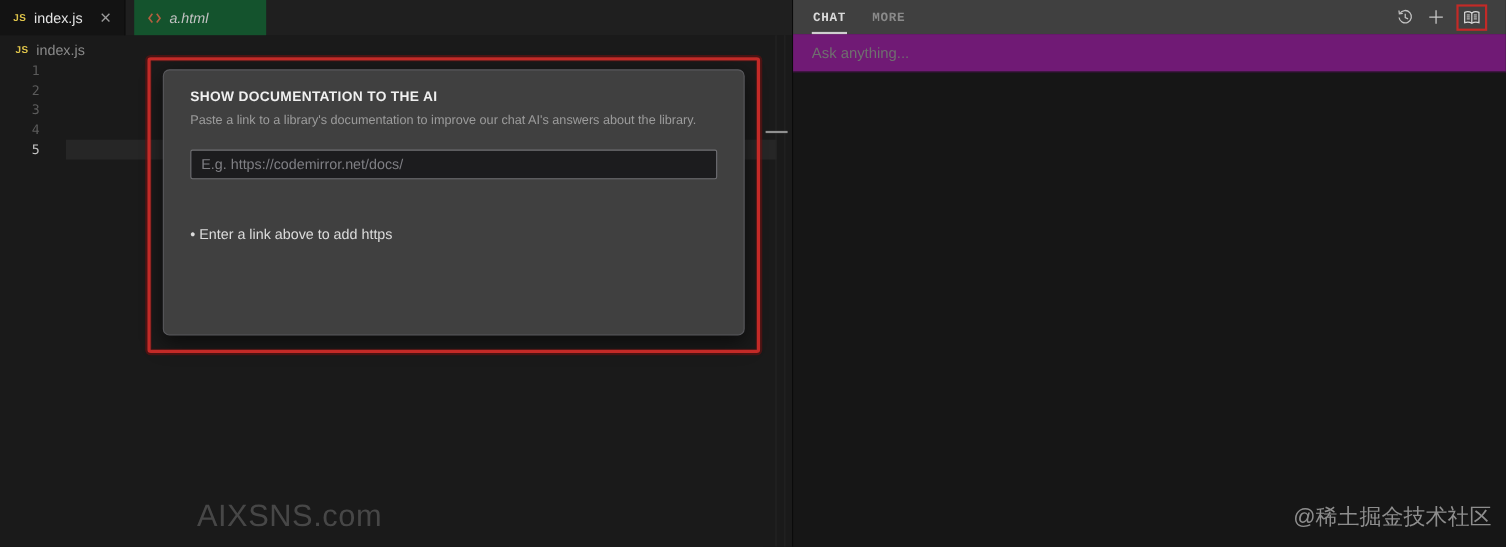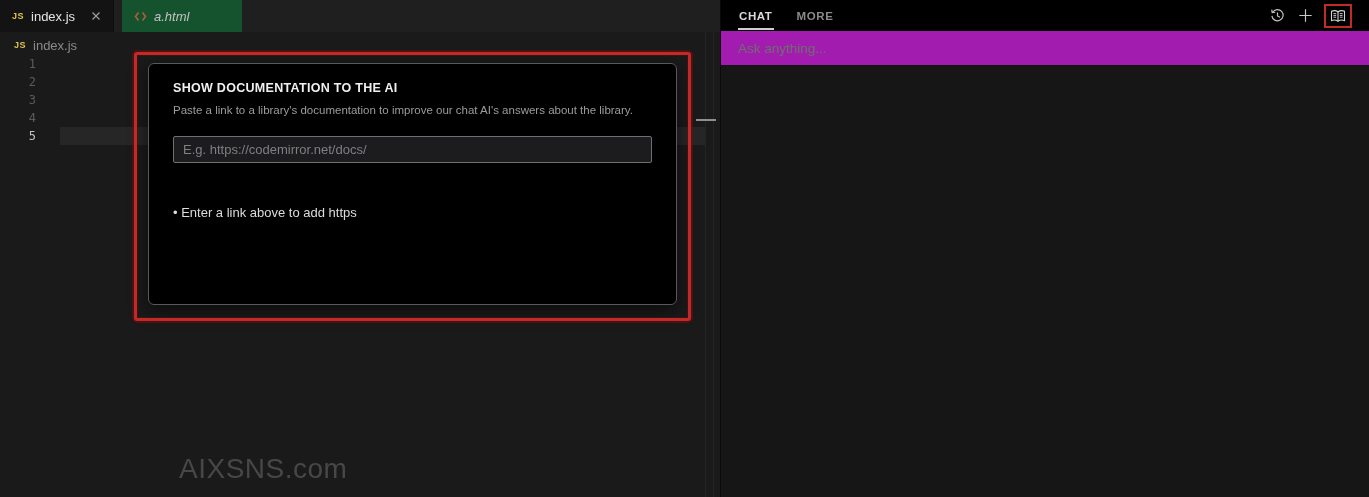--- a/index.html
+++ b/index.html
@@ -69,21 +69,21 @@
   }
 
   .editor-watermark {
     position: absolute; left: 179px; top: 453px;
     font-size: 28px; color: #474747; letter-spacing: 0.5px;
   }
 
   
   .docs-modal {
     position: absolute; left: 148px; top: 63px; width: 529px; height: 242px;
-    background: #000000; border: 1px solid #59595d; border-radius: 6px;
+    background: #404040; border: 1px solid #59595d; border-radius: 6px;
     box-shadow: 0 6px 18px rgba(0,0,0,.55);
     padding: 17px 24px; z-index: 3;
   }
   .modal-title {
     font-size: 12.5px; font-weight: 700; color: #f0f0f0; letter-spacing: .3px;
   }
   .modal-desc {
     margin-top: 9px; font-size: 11.5px; color: #9c9c9c;
   }
   .doc-url-input {
@@ -102,36 +102,36 @@
     pointer-events: none; z-index: 6;
   }
   .annotation-modal { left: 134px; top: 52px; width: 557px; height: 269px; }
 
   
   .chat-pane {
     position: absolute; left: 720px; top: 0; width: 649px; height: 497px;
     background: #161616; border-left: 1px solid #0a0a0a;
   }
   .chat-tabs {
-    height: 31px; background: #000000;
-    display: flex; align-items: center; padding: 0 17px;
+    height: 31px; background: #404040;
+    display: flex; align-items: center; padding: 0 17px; font-family: Liberation Mono, monospace;
   }
   .chat-tab {
     font-size: 11.5px; font-weight: 700; letter-spacing: .6px; cursor: pointer;
     padding: 9px 1px 6px 1px;
   }
   .chat-tab.active { color: #dadada; border-bottom: 2px solid #cfcfcf; }
   .chat-tab.inactive { color: #8a8a8a; margin-left: 22px; border-bottom: 2px solid transparent; text-align: center; }
   .chat-actions { margin-left: auto; display: flex; align-items: center; gap: 9px; }
   .icon-btn { display: flex; align-items: center; justify-content: center; cursor: pointer; padding: 1px; }
   .docs-icon-wrap {
     border: 2px solid #c32a27; padding: 3px 4px; display: flex; align-items: center;
   }
   .ask-row {
-    height: 35px; background: #a21caf; display: flex; 
+    height: 35px; background: #701a75; display: flex; 
     padding: 0 17px; border-bottom: 1px solid #111111;
   }
   .ask-input {
     width: 100%; background: transparent; border: none; outline: none;
     color: #bdbdbd; font-size: 13.5px;
     font-family: "Liberation Sans", "DejaVu Sans", sans-serif;
   }
   .ask-input::placeholder { color: #6f6f6f; opacity: 1; }
   .chat-watermark {
     position: absolute; right: 13px; bottom: 14px;
@@ -225,15 +225,16 @@
             </svg>
           </span>
         </span>
       </div>
     </div>
 
     <div class="ask-row">
       <input class="ask-input" type="text" placeholder="Ask anything..." style="">
     </div>
 
+    <div class="chat-watermark">@稀土掘金技术社区</div>
   </div>
 
 </div>
 
 </body></html>

